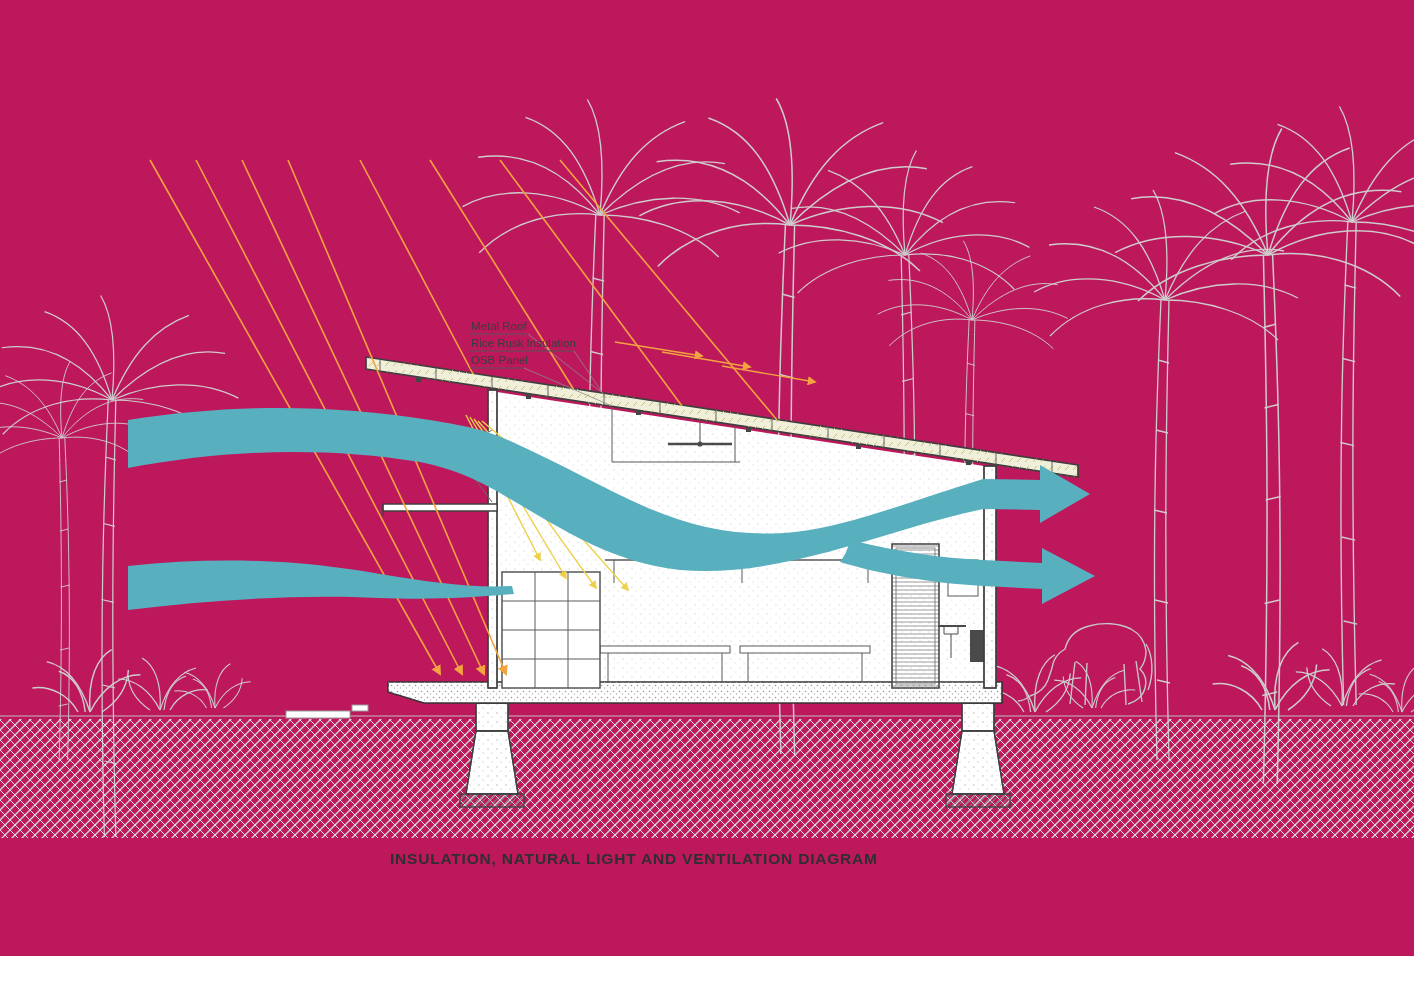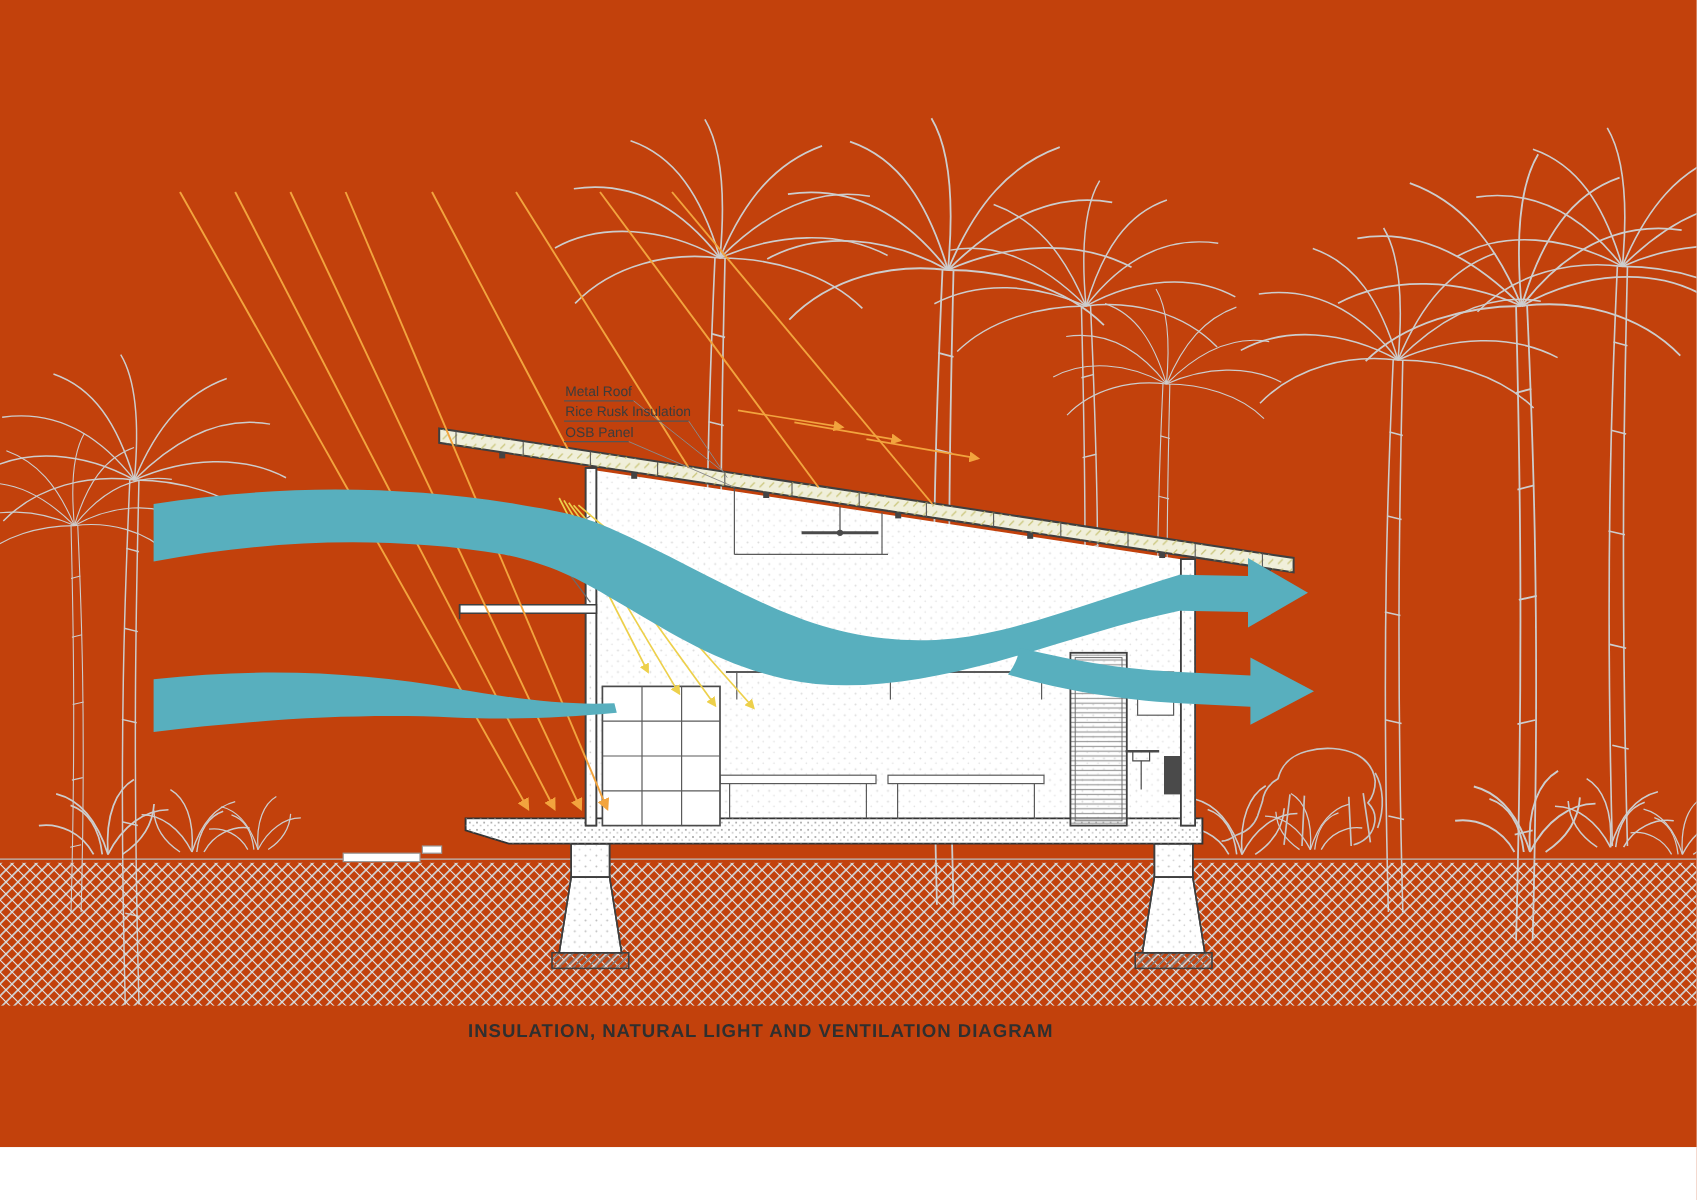--- a/index.html
+++ b/index.html
@@ -1,16 +1,16 @@
 <!DOCTYPE html>
 <html><head>
 <meta charset="utf-8">
 <style>
   html,body{margin:0;padding:0;background:#ffffff;}
-  .stage{position:relative;width:1414px;height:956px;background:#c2410c;overflow:hidden;
+  .stage{position:relative;width:1414px;height:956px;background:#be185d;overflow:hidden;
          font-family:"Liberation Sans", sans-serif;}
   svg{display:block;}
   text{font-family:"Liberation Sans", sans-serif;}
   .roof-label{font-size:11.5px;fill:#3c3c3c;}
   .diagram-title{font-size:15.5px;font-weight:700;letter-spacing:0.8px;fill:#2f2f2f;}
 </style>
 </head>
 <body>
 
 <div class="stage">

